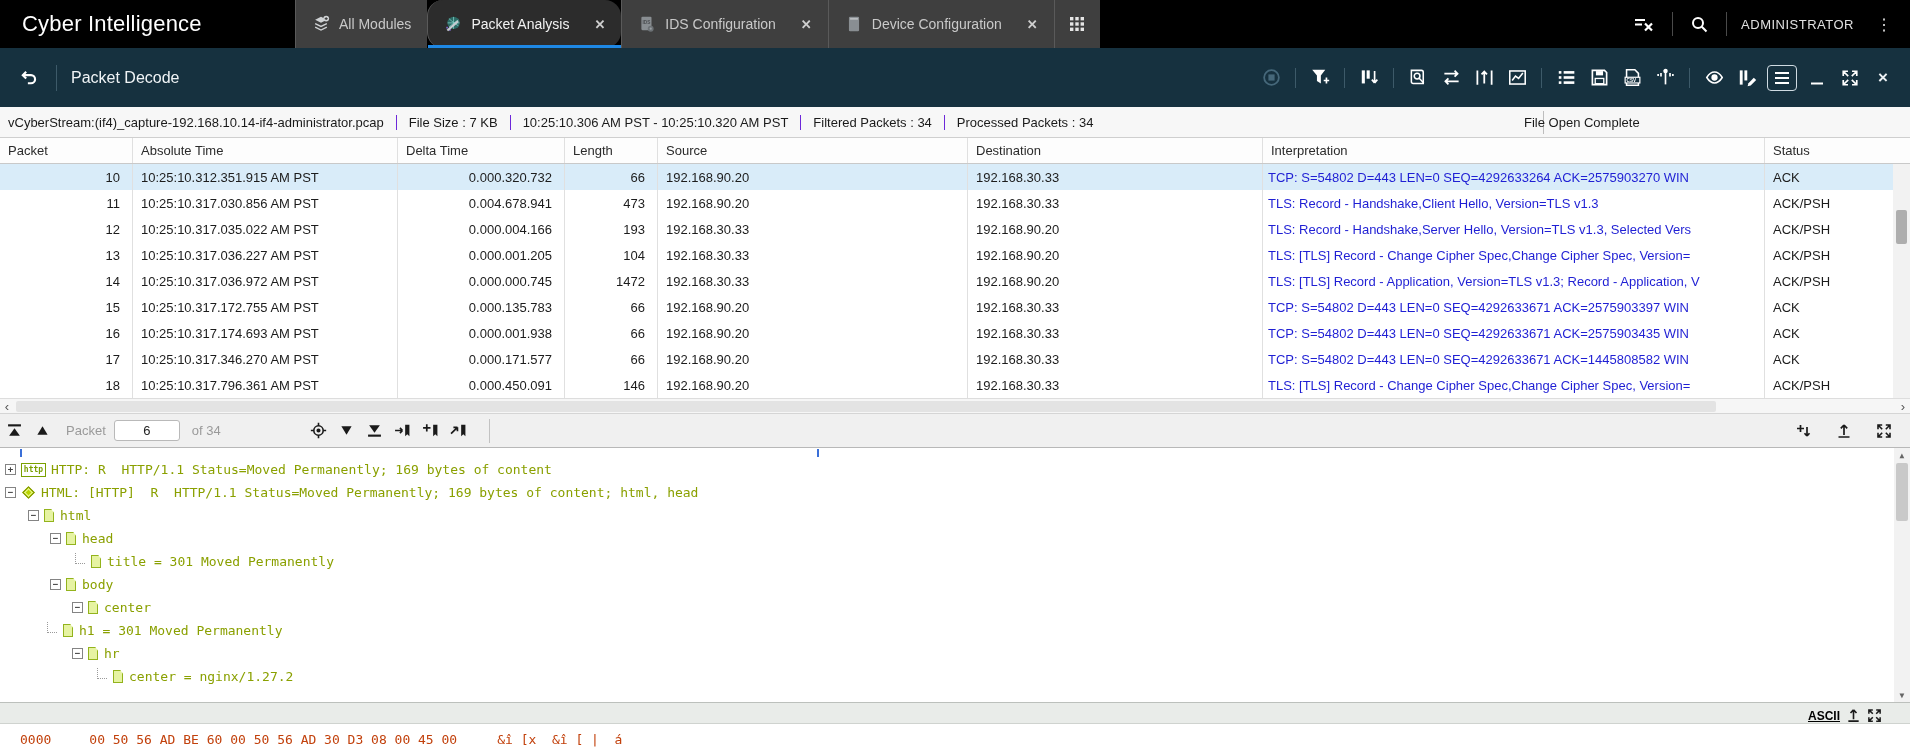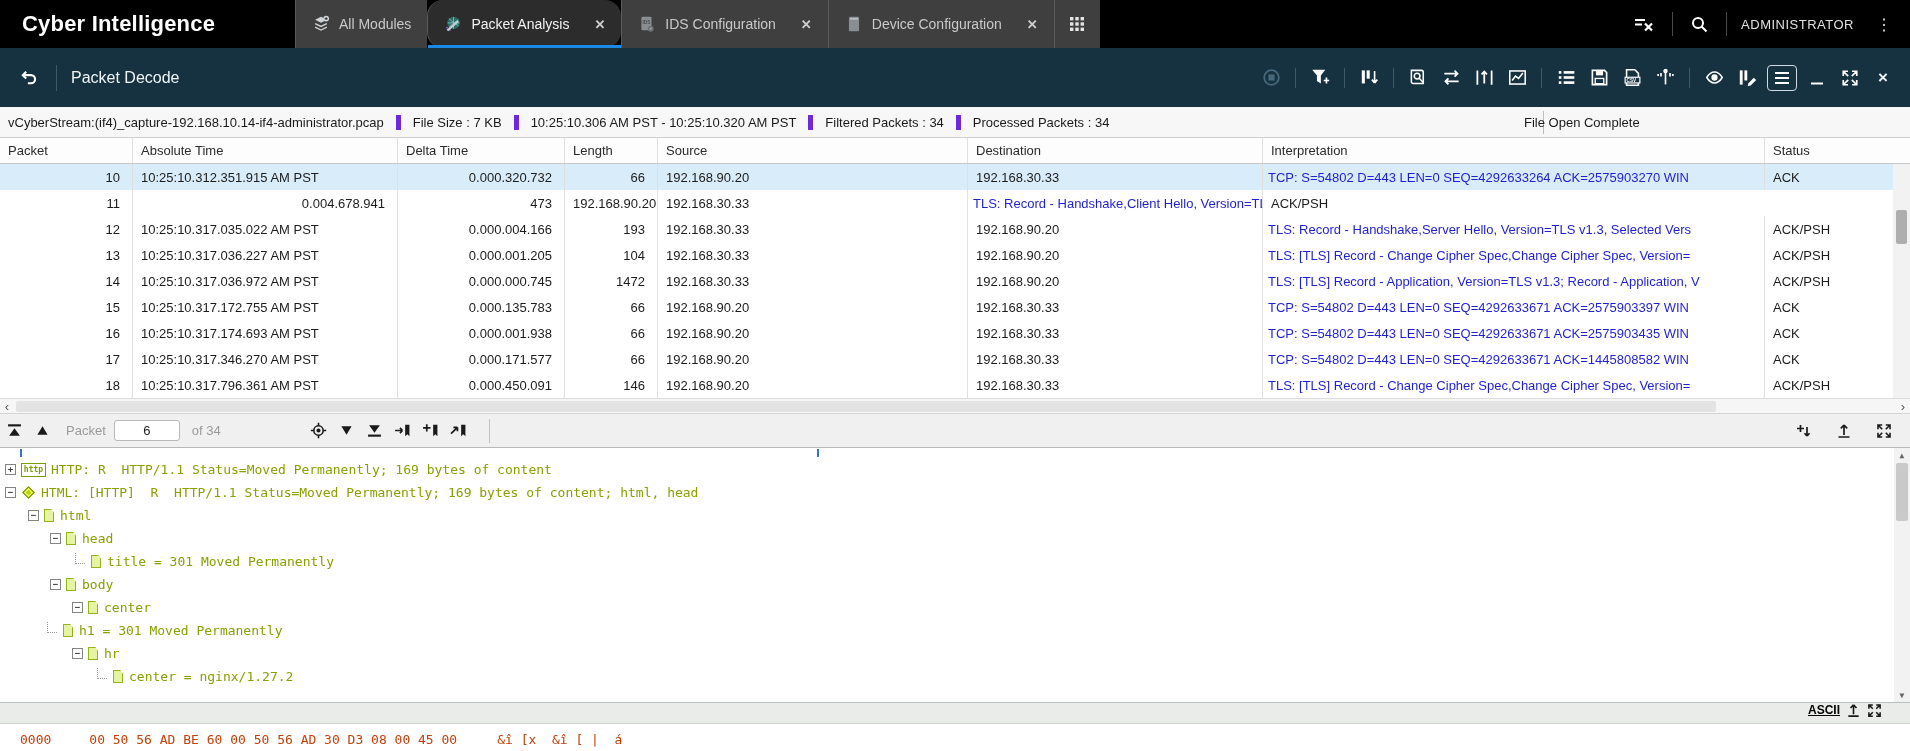--- a/index.html
+++ b/index.html
@@ -4,21 +4,21 @@
 <style>
   * { box-sizing: border-box; margin: 0; padding: 0; }
   html,body { width:1910px; height:751px; overflow:hidden; background:#fff;
               font-family:"Liberation Sans", sans-serif; }
   .screen { position:relative; width:1910px; height:751px; background:#fff; }
 
   
   .topbar { position:absolute; left:0; top:0; width:1910px; height:48px; background:#000;
             display:flex; align-items:stretch; }
   .brand { width:295px; display:flex; align-items:center; padding-left:22px;
-           color:#fff; font-size:22px; font-weight:700; letter-spacing:0.2px; }
+           color:#fff; font-size:22px; font-weight:400; letter-spacing:0.2px; }
   .tabs { display:flex; align-items:stretch; }
   .tab { display:flex; align-items:center; gap:9px; padding:0 16px; background:#3f3f3f;
          color:#c9c9c9; font-size:14px; border-left:1px solid #5a5a5a; cursor:default; position:relative; }
   .tab.active { background:#2c2c2c; color:#f2f2f2;border-radius:16px; }
   .tab.active::after { content:""; position:absolute; left:0; right:0; bottom:0; height:3px; background:#1e88e5; }
   .tab .closex { margin-left:16px; font-size:13px; font-weight:700; color:#cfcfcf; }
   .gridtab { width:46px; background:#3f3f3f; border-left:1px solid #5a5a5a;
              display:flex; align-items:center; justify-content:center; }
   .top-right { margin-left:auto; display:flex; align-items:center; gap:0; padding-right:10px; }
   .tr-item { display:flex; align-items:center; justify-content:center; padding:0 18px; height:26px; }
@@ -36,21 +36,21 @@
   .mt { width:26px; height:24px; display:flex; align-items:center; justify-content:center; color:#eef3f6; }
   .mt.dim { color:#46687a; }
   .mt.boxed { border:1px solid #cfdbe2; border-radius:4px; width:30px; height:26px; }
   .mt-sep { width:1px; height:20px; background:#3d5a69; margin:0 4px; }
   .mt .xg { font-size:17px; font-weight:700; }
 
   
   .filebar { position:absolute; left:0; top:107px; width:1910px; height:31px; background:#f7f7f7;
              border-bottom:1px solid #cfcfcf; display:flex; align-items:center;
              font-size:13px; color:#1a1a1a; }
-  .fseg { padding:0 12px; border-right:5px solid #6d28d9; white-space:nowrap; }
+  .fseg { padding:0 12px; border-right:1px solid #6d28d9; white-space:nowrap; }
   .fseg:first-child { padding-left:8px; }
   .fseg.last { border-right:none; }
   .fstatus-sep { position:absolute; left:1543px; top:4px; height:23px; width:1px; background:#bdbdbd; }
   .fstatus { position:absolute; left:1524px; top:0; height:31px; display:flex; align-items:center;
              font-size:13px; color:#1a1a1a; }
 
   
   .ptable { position:absolute; left:0; top:138px; width:1910px; height:260px; background:#fff; }
   .prow { display:grid; grid-template-columns:133px 265px 167px 93px 310px 295px 502px 126px;
           height:26px; align-items:center; font-size:13px; color:#1c1c1c; }
@@ -104,21 +104,21 @@
           margin:0 8px 0 3px; flex:none; box-shadow:inset 0 0 0 1.5px #e4f37a; }
   .vsb-tree { position:absolute; right:0; top:0; width:16px; height:254px; background:#f2f2f2; }
   .vsb-tree .a { position:absolute; left:0; width:16px; height:14px; display:flex; align-items:center;
                  justify-content:center; color:#666; font-size:8px; }
   .vsb-tree .a.up { top:0; } .vsb-tree .a.dn { bottom:0; }
   .vsb-tree .thumb { position:absolute; left:2px; right:2px; top:15px; height:58px; background:#c9c9c9; border-radius:2px; }
 
   
   .footerbar { position:absolute; left:0; top:702px; width:1910px; height:22px; background:#e9ece9;
                border-top:1px solid #bcc0bc; border-bottom:1px solid #cfd3cf;
-               display:flex; align-items:flex-start; justify-content:flex-end; gap:6px; padding-right:28px; }
+               display:flex; align-items:flex-end; justify-content:flex-end; gap:6px; padding-right:28px; }
   .ascii-label { font-size:12px; font-weight:700; color:#000; text-decoration:underline; }
   .fic { display:flex; align-items:center; justify-content:center; color:#1a1a1a; }
   .hexbar { position:absolute; left:0; top:724px; width:1910px; height:27px; background:#fff;
             font-family:"DejaVu Sans Mono", monospace; font-size:13px; color:#c2410c;
             display:flex; align-items:flex-start; padding-top:8px; white-space:pre; }
   .hex-off { margin-left:20px; }
   .hex-bytes { margin-left:38px; }
   .hex-ascii { margin-left:40px; }
 
   svg { display:block; }
@@ -366,20 +366,21 @@
       <div>10:25:10.312.351.915 AM PST</div>
       <div class="r">0.000.320.732</div>
       <div class="r">66</div>
       <div>192.168.90.20</div>
       <div>192.168.30.33</div>
       <div class="cell-interp">TCP: S=54802 D=443 LEN=0 SEQ=4292633264 ACK=2575903270 WIN</div>
       <div>ACK</div>
     </div>
     <div class="prow">
       <div class="r">11</div>
+      <div>10:25:10.317.030.856 AM PST</div>
       <div class="r">0.004.678.941</div>
       <div class="r">473</div>
       <div>192.168.90.20</div>
       <div>192.168.30.33</div>
       <div class="cell-interp">TLS: Record - Handshake,Client Hello, Version=TLS v1.3</div>
       <div>ACK/PSH</div>
     </div>
     <div class="prow">
       <div class="r">12</div>
       <div>10:25:10.317.035.022 AM PST</div>

